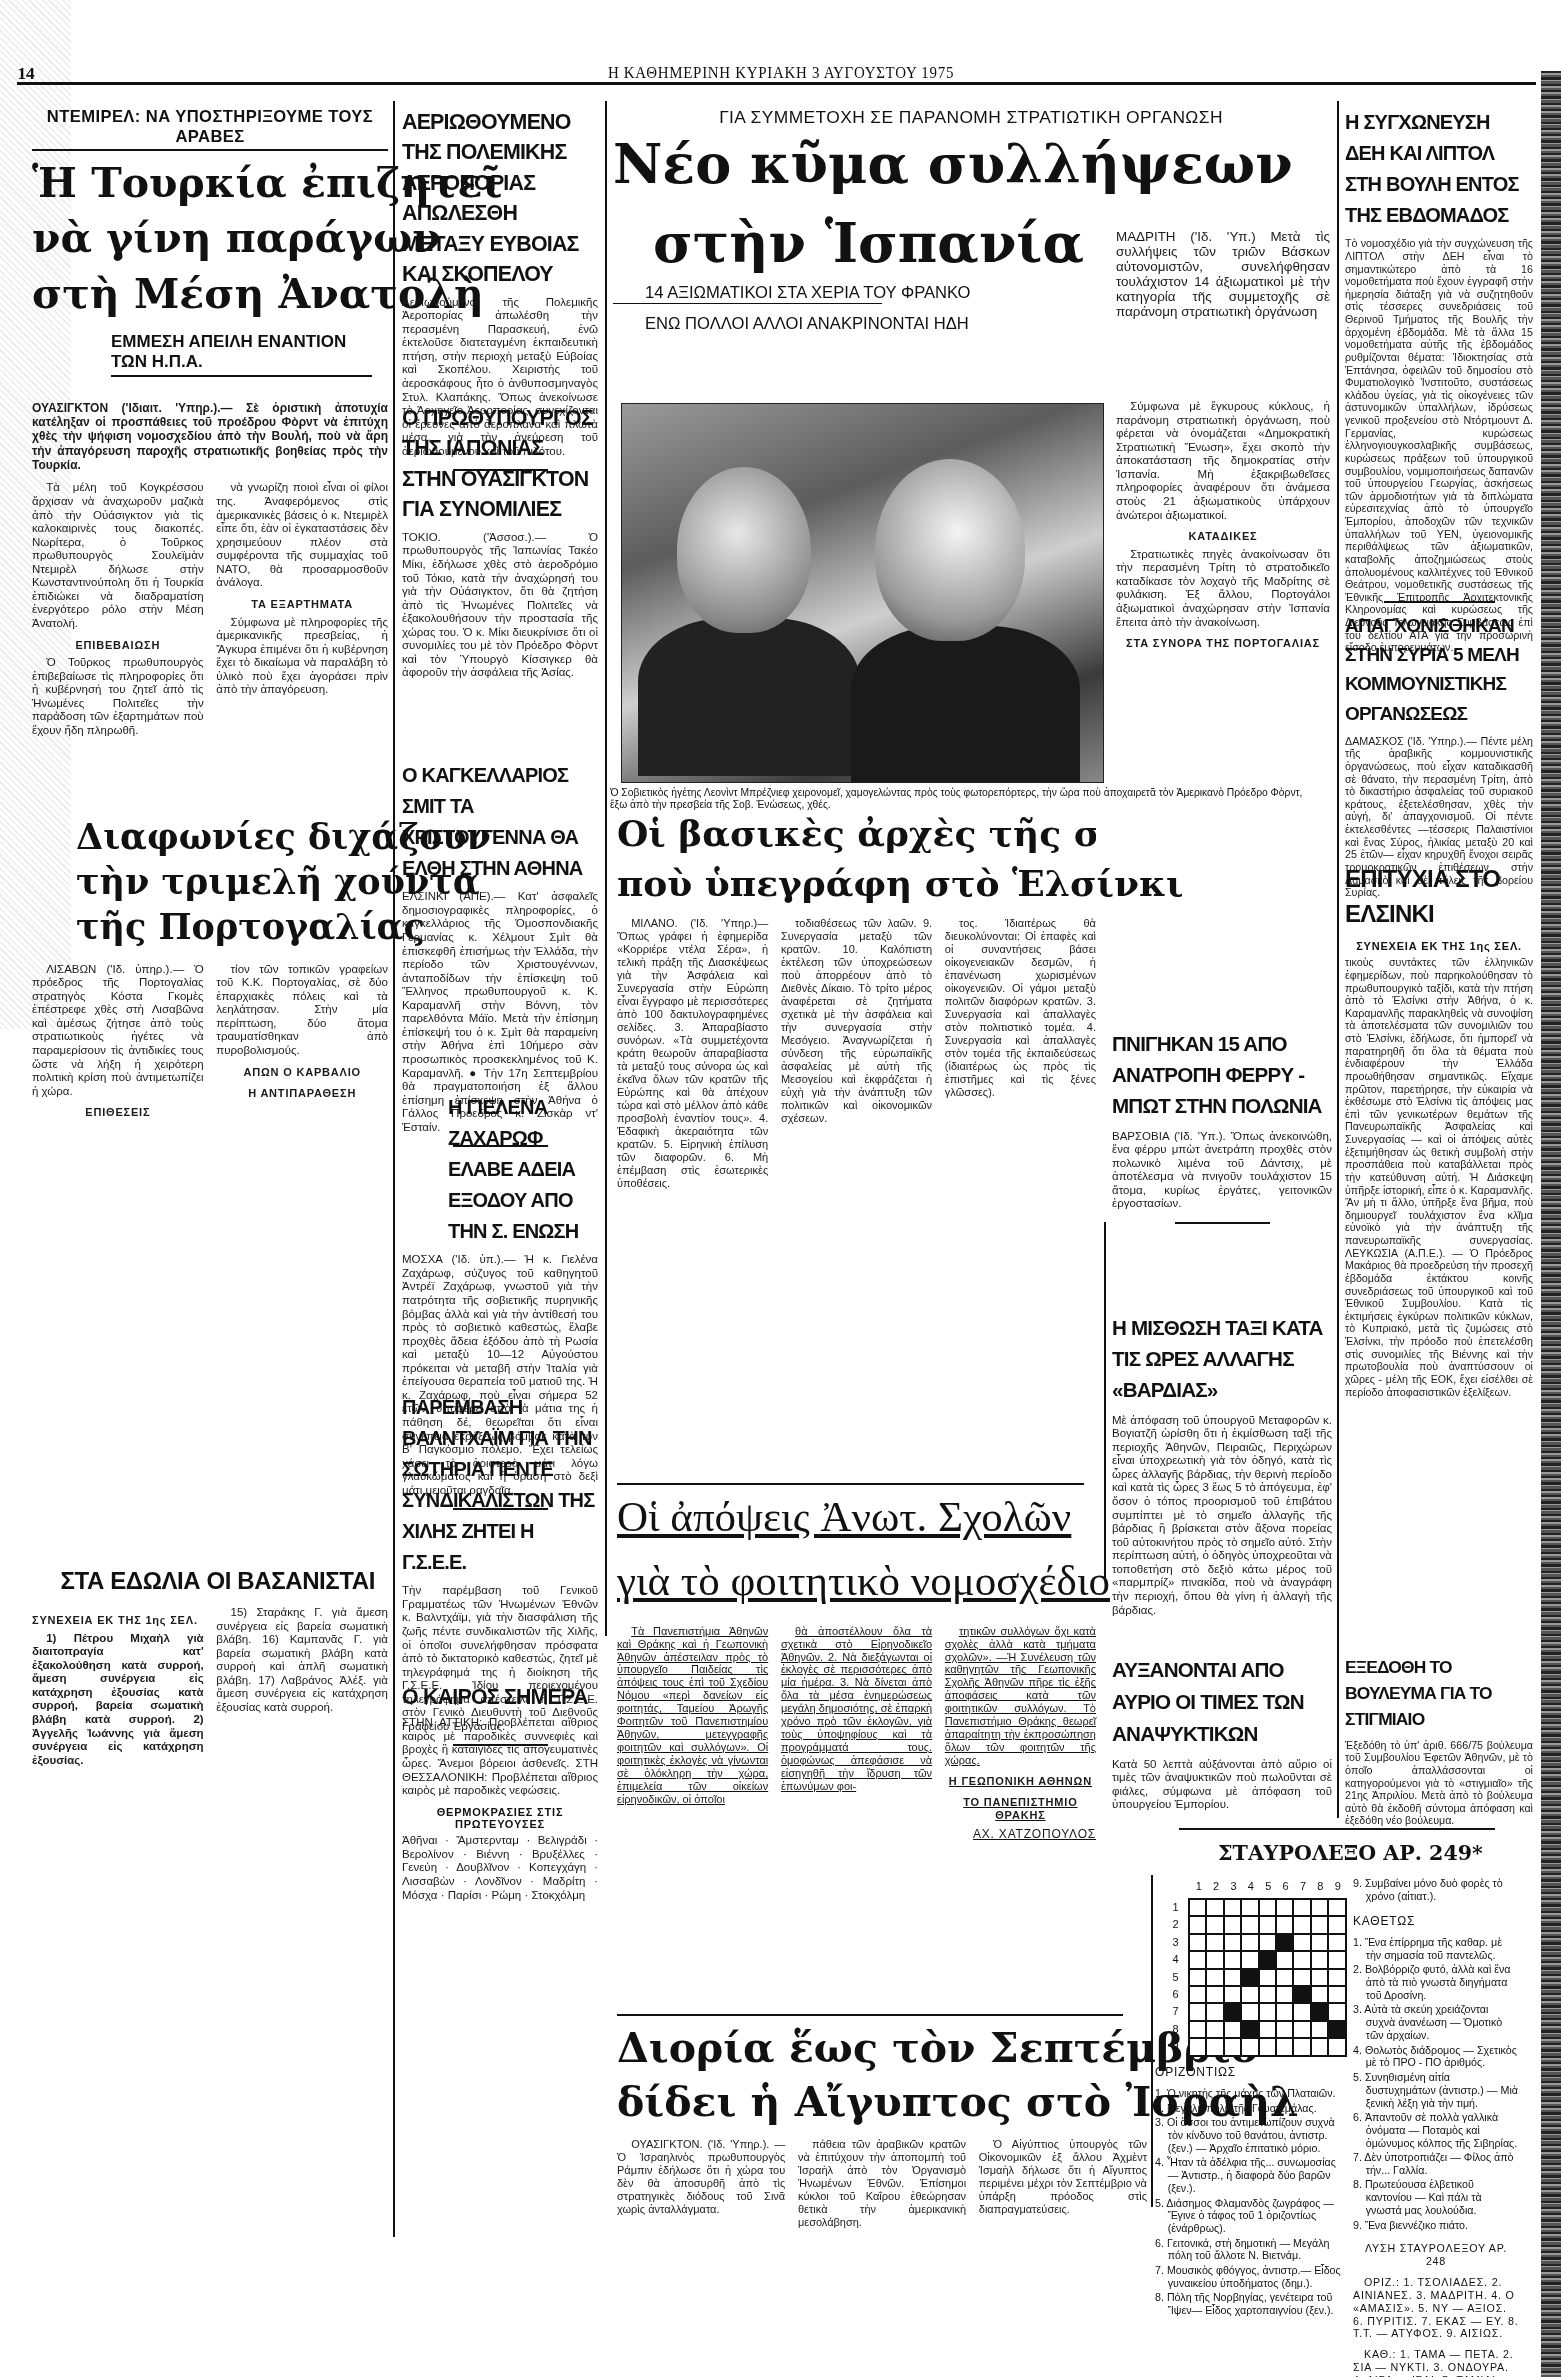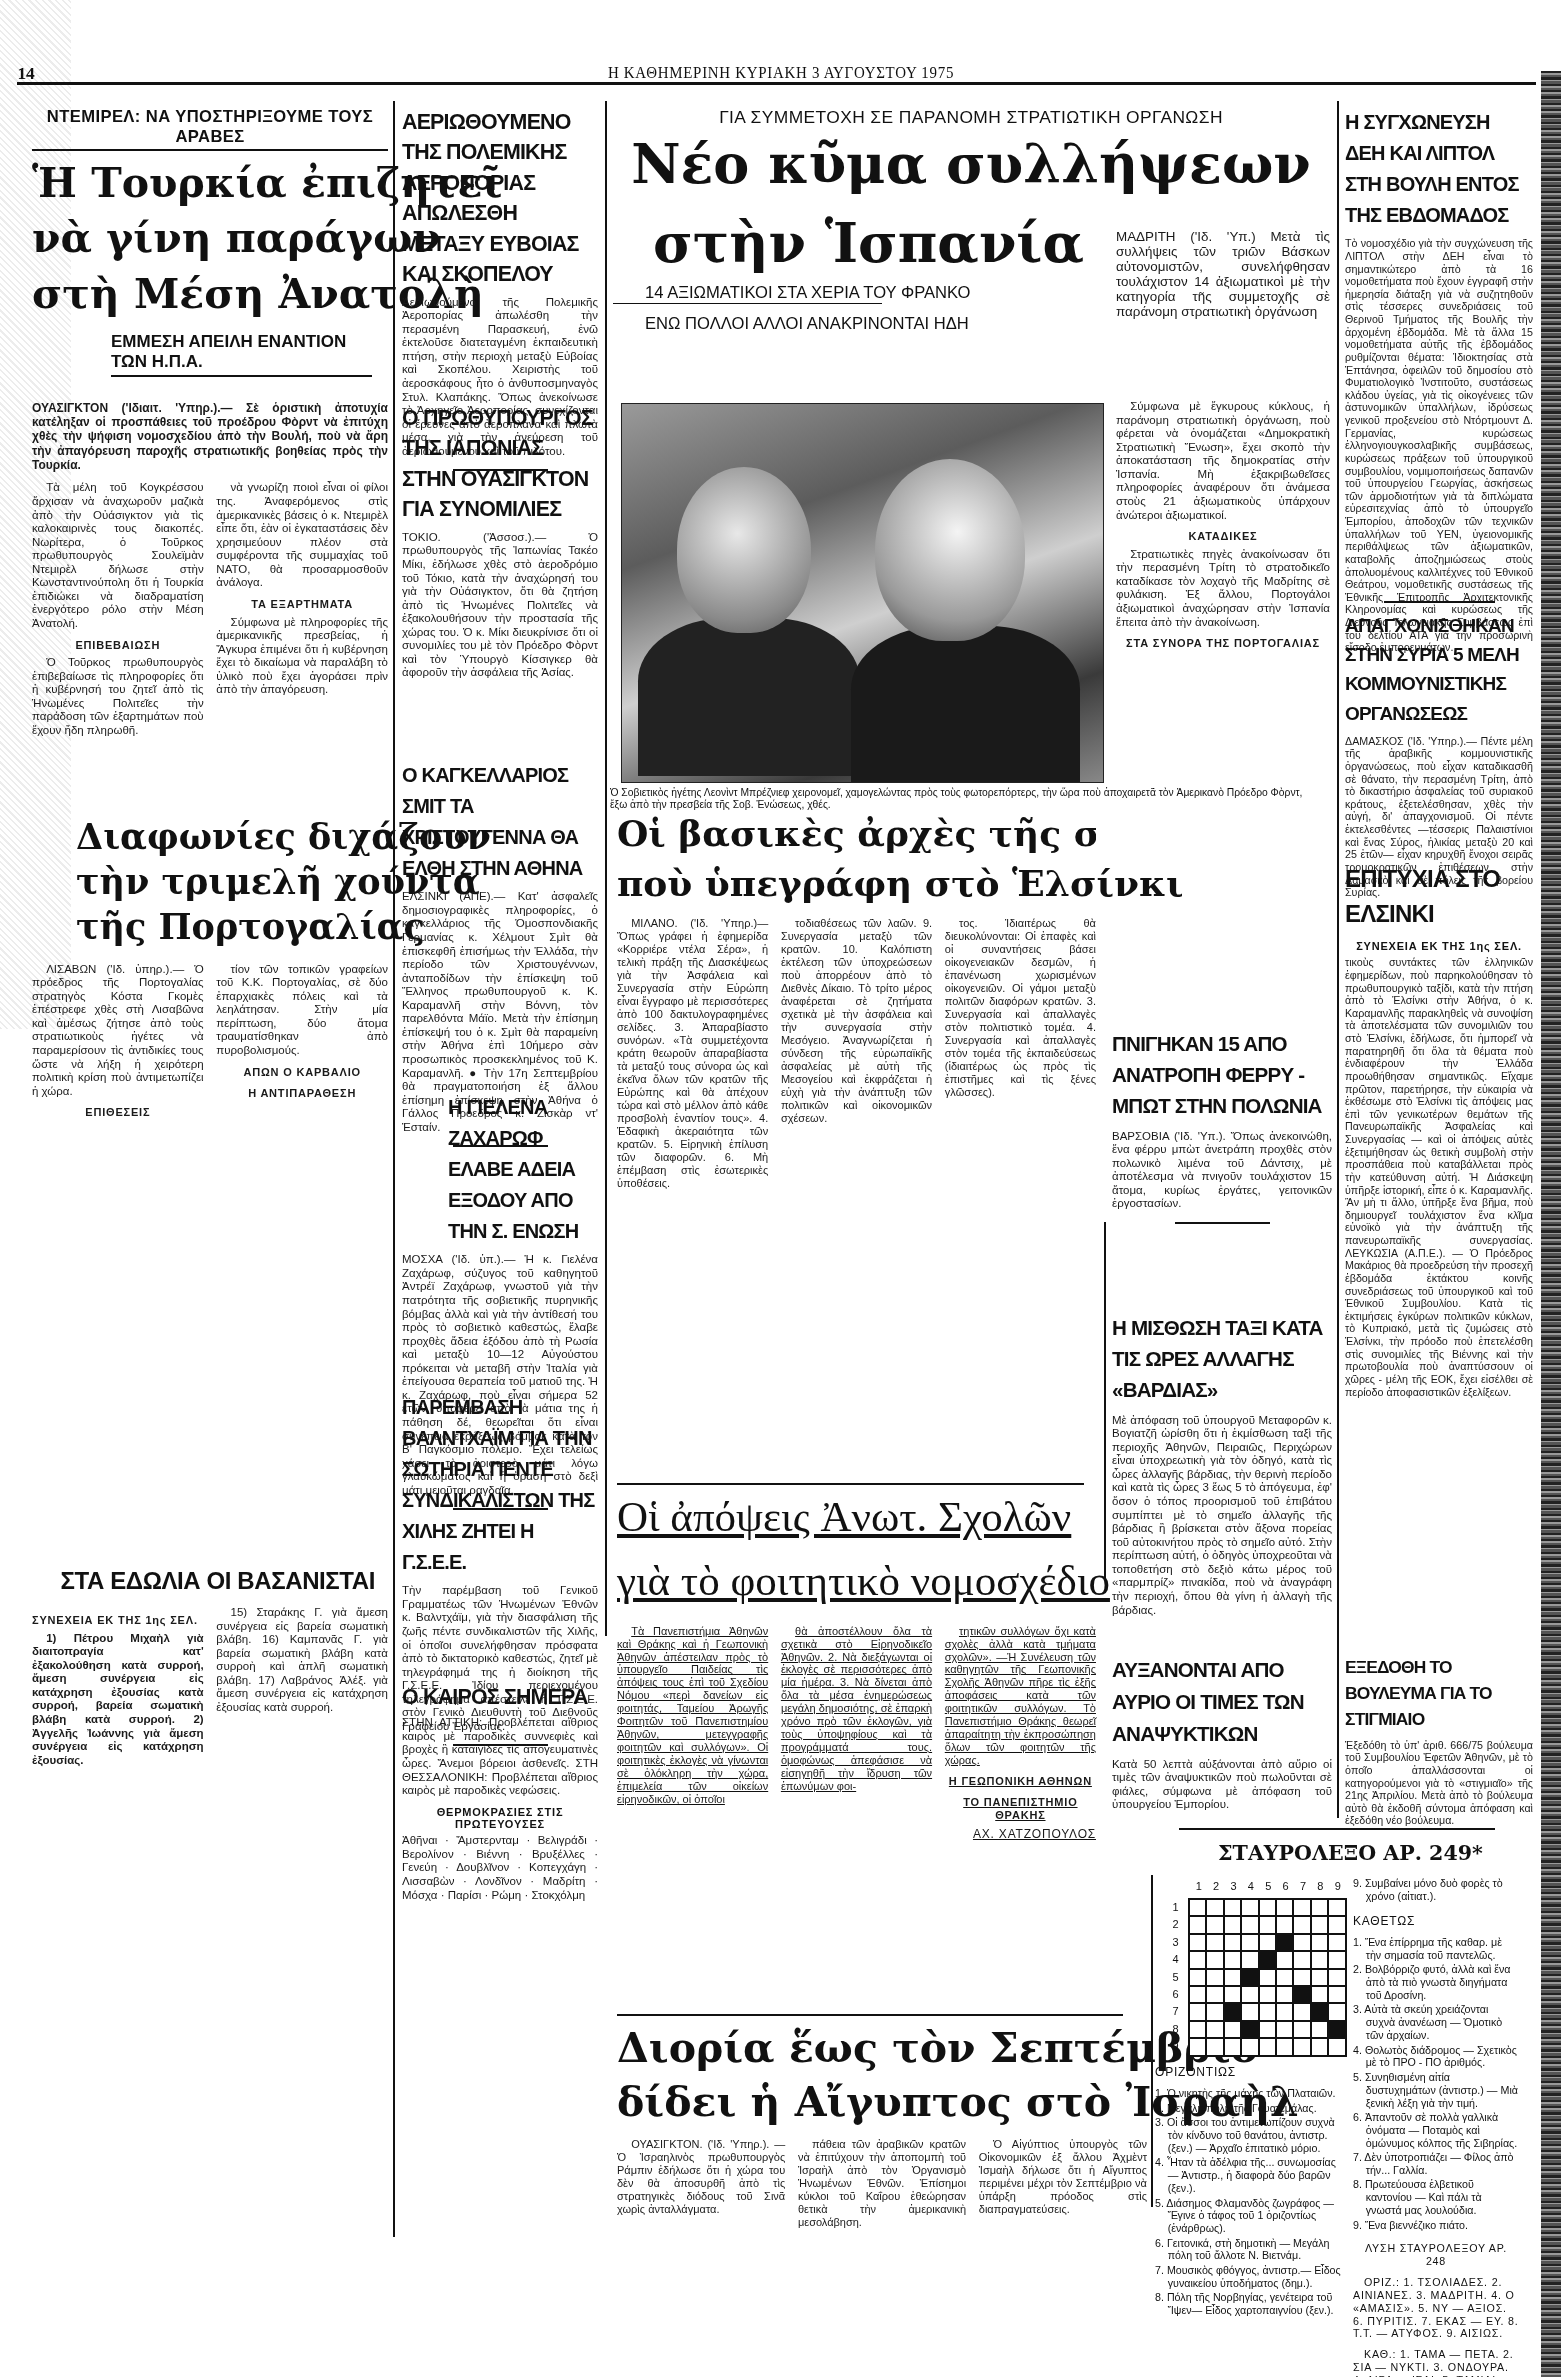--- a/index.html
+++ b/index.html
@@ -138,21 +138,21 @@
 
 <section class="abs" style="left:402px;top:1685px;width:196px;">
   <div class="kicker" style="font-size:21.4px;letter-spacing:-0.8px;">Ο ΚΑΙΡΟΣ ΣΗΜΕΡΑ</div>
   <div class="body-text" style="margin-top:6.3px;">ΣΤΗΝ ΑΤΤΙΚΗ: Προβλέπεται αἴθριος καιρὸς μὲ παροδικὲς συννεφιὲς καὶ βροχὲς ἢ καταιγίδες τὶς ἀπογευματινὲς ὧρες. Ἄνεμοι βόρειοι ἀσθενεῖς. ΣΤΗ ΘΕΣΣΑΛΟΝΙΚΗ: Προβλέπεται αἴθριος καιρὸς μὲ παροδικὲς νεφώσεις.</div>
   <div class="smallhead">ΘΕΡΜΟΚΡΑΣΙΕΣ ΣΤΙΣ ΠΡΩΤΕΥΟΥΣΕΣ</div>
   <div class="body-text">Ἀθῆναι · Ἄμστερνταμ · Βελιγράδι · Βερολίνον · Βιέννη · Βρυξέλλες · Γενεύη · Δουβλῖνον · Κοπεγχάγη · Λισσαβὼν · Λονδῖνον · Μαδρίτη · Μόσχα · Παρίσι · Ρώμη · Στοκχόλμη</div>
 </section>
 
 <section class="abs" style="left:613px;top:107px;width:716px;">
   <div class="kicker" style="font-size:17.4px;text-align:center;font-weight:normal;letter-spacing:0.4px;">ΓΙΑ ΣΥΜΜΕΤΟΧΗ ΣΕ ΠΑΡΑΝΟΜΗ ΣΤΡΑΤΙΩΤΙΚΗ ΟΡΓΑΝΩΣΗ</div>
-  <div class="bighead" style="font-size:54px;margin-top:8px;text-align:center;white-space:nowrap;">Νέο κῦμα συλλήψεων</div>
+  <div class="bighead" style="font-size:54px;margin-top:8px;white-space:nowrap;">Νέο κῦμα συλλήψεων</div>
   <div class="bighead" style="font-size:54px;margin-top:22px;padding-left:40px;white-space:nowrap;">στὴν Ἱσπανία</div>
   <div class="kicker" style="font-weight:normal;font-size:16.6px;margin-top:12px;padding-left:32px;width:269px;border-bottom:1.6px solid #111;padding-bottom:0;white-space:nowrap;">14 ΑΞΙΩΜΑΤΙΚΟΙ ΣΤΑ ΧΕΡΙΑ ΤΟΥ ΦΡΑΝΚΟ</div>
   <div class="kicker" style="font-weight:normal;font-size:16.6px;margin-top:9.5px;padding-left:32px;white-space:nowrap;">ΕΝΩ ΠΟΛΛΟΙ ΑΛΛΟΙ ΑΝΑΚΡΙΝΟΝΤΑΙ ΗΔΗ</div>
 </section>
 <div class="abs body-text" style="left:1116px;top:229px;width:214px;font-size:13.4px;line-height:1.12;">ΜΑΔΡΙΤΗ ('Ιδ. 'Υπ.) Μετὰ τὶς συλλήψεις τῶν τριῶν Βάσκων αὐτονομιστῶν, συνελήφθησαν τουλάχιστον 14 ἀξιωματικοὶ μὲ τὴν κατηγορία τῆς συμμετοχῆς σὲ παράνομη στρατιωτικὴ ὀργάνωση</div>
 <div class="abs body-text" style="left:1116px;top:400px;width:214px;">
   <p>Σύμφωνα μὲ ἔγκυρους κύκλους, ἡ παράνομη στρατιωτικὴ ὀργάνωση, ποὺ φέρεται νὰ ὀνομάζεται «Δημοκρατικὴ Στρατιωτικὴ Ἕνωση», ἔχει σκοπὸ τὴν ἀποκατάσταση τῆς δημοκρατίας στὴν Ἱσπανία. Μὴ ἐξακριβωθεῖσες πληροφορίες ἀναφέρουν ὅτι ἀνάμεσα στοὺς 21 ἀξιωματικοὺς ὑπάρχουν ἀνώτεροι ἀξιωματικοί.</p>
   <div class="smallhead">ΚΑΤΑΔΙΚΕΣ</div>
   <p>Στρατιωτικὲς πηγὲς ἀνακοίνωσαν ὅτι τὴν περασμένη Τρίτη τὸ στρατοδικεῖο καταδίκασε τὸν λοχαγὸ τῆς Μαδρίτης σὲ φυλάκιση. Ἐξ ἄλλου, Πορτογάλοι ἀξιωματικοὶ ἀναχώρησαν στὴν Ἱσπανία ἔπειτα ἀπὸ τὴν ἀνακοίνωση.</p>
   <div class="smallhead">ΣΤΑ ΣΥΝΟΡΑ ΤΗΣ ΠΟΡΤΟΓΑΛΙΑΣ</div>

